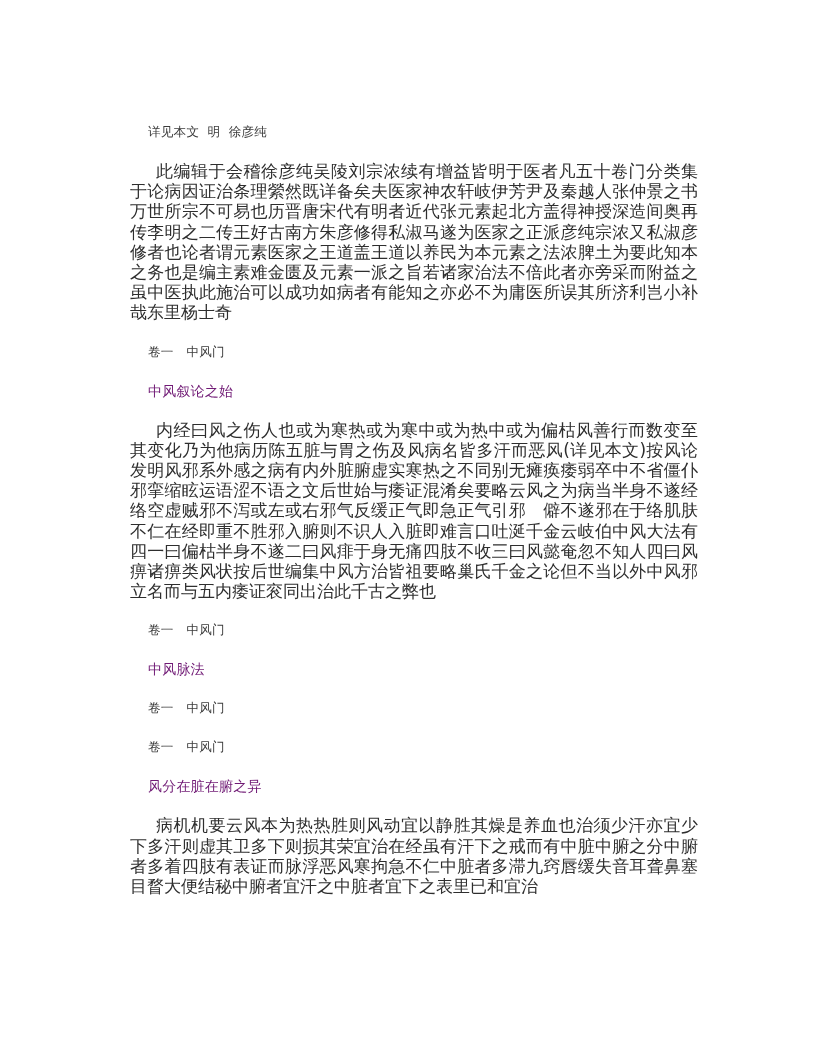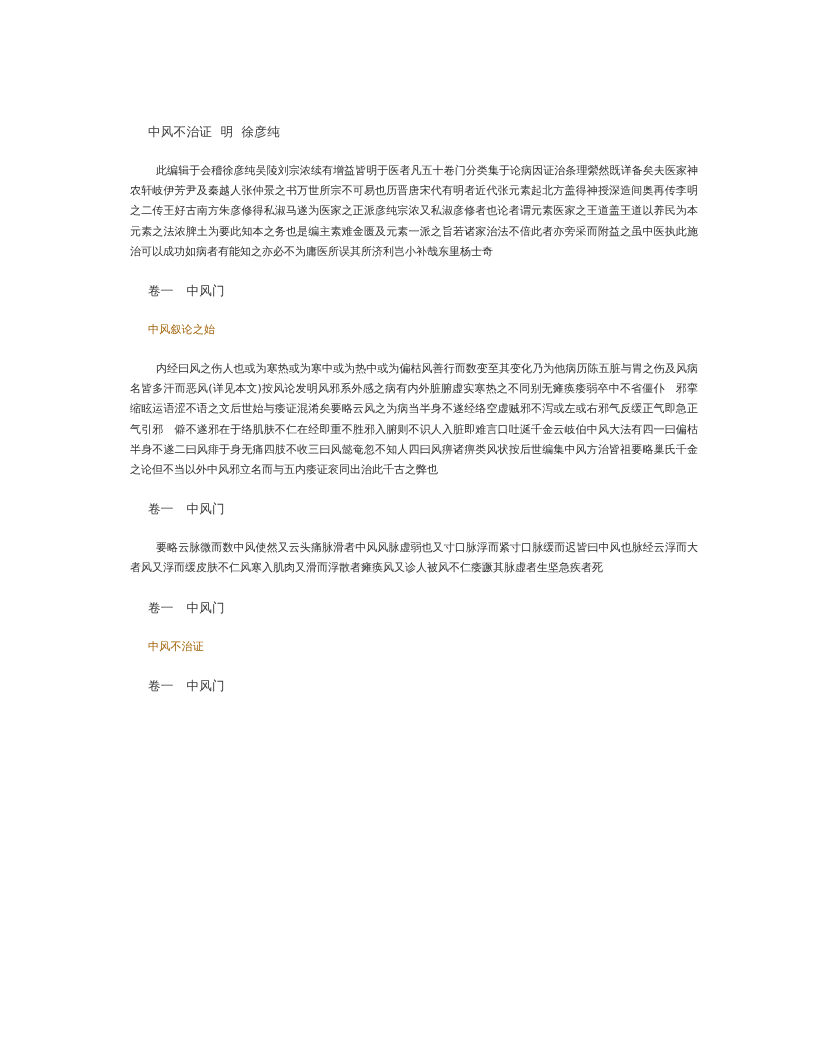--- a/index.html
+++ b/index.html
@@ -31,33 +31,33 @@
     line-height: 20px;
     color: #3b3b3b;
     margin: 0 0 19px 0;
     padding-left: 18px;
     white-space: pre;
     letter-spacing: 0.2px;
   }
 
   .subheading {
     font-family: "DejaVu Sans", "Liberation Sans", sans-serif;
-    font-size: 11px;
+    font-size: 14px;
     line-height: 20px;
-    color: #a16207;
+    color: #701a75;
     margin: 16px 0 19px 0;
     padding-left: 18px;
     white-space: pre;
     letter-spacing: 0.2px;
   }
 
   
   .para {
     font-family: "DejaVu Sans", "Liberation Sans", sans-serif;
-    font-size: 11px;
+    font-size: 17px;
     line-height: 20.2px;
     color: #2e2e2e;
     margin: 0 0 19px 0;
     text-indent: 26px;
     text-align: justify;
     text-justify: inter-character;
     word-break: break-all;
     letter-spacing: 0;
   }
 
@@ -66,39 +66,40 @@
   .subheading:last-child {
     margin-bottom: 0;
   }
 </style>
 </head>
 <body>
 
 <div class="page">
   <div class="content">
 
-    <div class="heading">中风不治证  明  徐彦纯</div>
+    <div class="heading">详见本文  明  徐彦纯</div>
 
 
     <p class="para">此编辑于会稽徐彦纯吴陵刘宗浓续有增益皆明于医者凡五十卷门分类集于论病因证治条理縈然既详备矣夫医家神农轩岐伊芳尹及秦越人张仲景之书万世所宗不可易也历晋唐宋代有明者近代张元素起北方盖得神授深造间奥再传李明之二传王好古南方朱彦修得私淑马遂为医家之正派彦纯宗浓又私淑彦修者也论者谓元素医家之王道盖王道以养民为本元素之法浓脾土为要此知本之务也是编主素难金匮及元素一派之旨若诸家治法不倍此者亦旁采而附益之虽中医执此施治可以成功如病者有能知之亦必不为庸医所误其所济利岂小补哉东里杨士奇</p>
 
     <div class="heading">卷一　中风门</div>
 
     <div class="subheading">中风叙论之始</div>
 
     <p class="para">内经曰风之伤人也或为寒热或为寒中或为热中或为偏枯风善行而数变至其变化乃为他病历陈五脏与胃之伤及风病名皆多汗而恶风(详见本文)按风论发明风邪系外感之病有内外脏腑虚实寒热之不同别无瘫痪痿弱卒中不省僵仆　邪挛缩眩运语涩不语之文后世始与痿证混淆矣要略云风之为病当半身不遂经络空虚贼邪不泻或左或右邪气反缓正气即急正气引邪　僻不遂邪在于络肌肤不仁在经即重不胜邪入腑则不识人入脏即难言口吐涎千金云岐伯中风大法有四一曰偏枯半身不遂二曰风痱于身无痛四肢不收三曰风懿奄忽不知人四曰风痹诸痹类风状按后世编集中风方治皆祖要略巢氏千金之论但不当以外中风邪立名而与五内痿证衮同出治此千古之弊也</p>
 
     <div class="heading">卷一　中风门</div>
 
-
-    <p class="para">要略云脉微而数中风使然又云头痛脉滑者中风风脉虚弱也又寸口脉浮而紧寸口脉缓而迟皆曰中风也脉经云浮而大者风又浮而缓皮肤不仁风寒入肌肉又滑而浮散者瘫痪风又诊人被风不仁痿蹶其脉虚者生坚急疾者死</p>
-
-    <div class="heading">卷一　中风门</div>
-
-    <div class="subheading">中风不治证</div>
+    <div class="subheading">中风脉法</div>
 
 
     <div class="heading">卷一　中风门</div>
 
 
 
+    <div class="heading">卷一　中风门</div>
+
+    <div class="subheading">风分在脏在腑之异</div>
+
+    <p class="para">病机机要云风本为热热胜则风动宜以静胜其燥是养血也治须少汗亦宜少下多汗则虚其卫多下则损其荣宜治在经虽有汗下之戒而有中脏中腑之分中腑者多着四肢有表证而脉浮恶风寒拘急不仁中脏者多滞九窍唇缓失音耳聋鼻塞目瞀大便结秘中腑者宜汗之中脏者宜下之表里已和宜治</p>
+
   </div>
 </div>
 
 </body></html>

